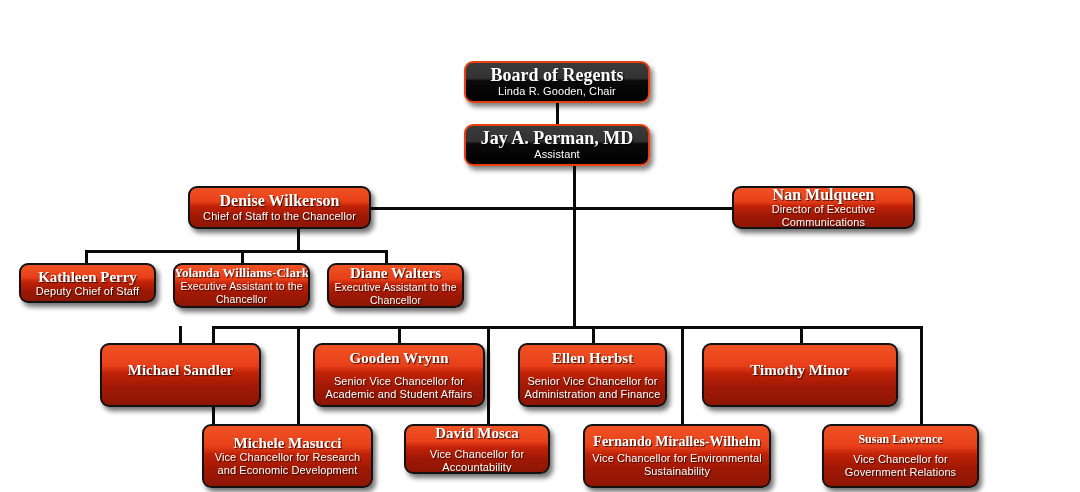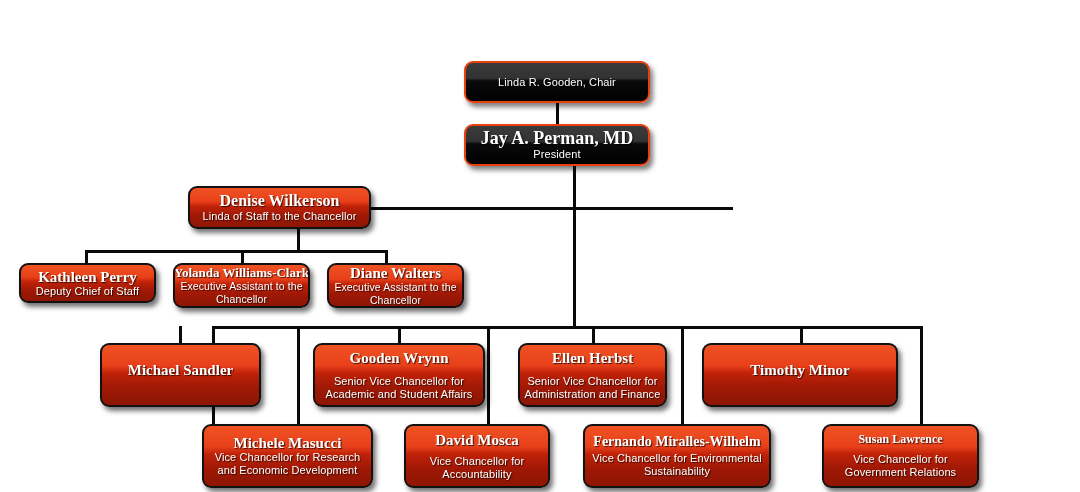--- a/index.html
+++ b/index.html
@@ -121,33 +121,38 @@
   <div class="conn v" style="left:592px; top:326px; height:18px;"></div>
   <div class="conn v" style="left:800px; top:326px; height:18px;"></div>
 
   <div class="conn v" style="left:212px; top:326px; height:98px;"></div>
   <div class="conn v" style="left:297px; top:326px; height:98px;"></div>
   <div class="conn v" style="left:487px; top:326px; height:98px;"></div>
   <div class="conn v" style="left:681px; top:326px; height:98px;"></div>
   <div class="conn v" style="left:920px; top:326px; height:98px;"></div>
 
   <div class="node dark" style="left:464px; top:61px; width:186px; height:42px;">
+    <div class="name" style="font-size:18px;">Board of Regents</div>
     <div class="title" style="font-size:11px;">Linda R. Gooden, Chair</div>
   </div>
 
   <div class="node dark" style="left:464px; top:124px; width:186px; height:42px;">
     <div class="name" style="font-size:18px;">Jay A. Perman, MD</div>
-    <div class="title" style="font-size:11px;">President</div>
+    <div class="title" style="font-size:11px;">Assistant</div>
   </div>
 
   <div class="node red" style="left:188px; top:186px; width:183px; height:43px;">
     <div class="name" style="font-size:16px;">Denise Wilkerson</div>
-    <div class="title" style="font-size:11px;">Linda of Staff to the Chancellor</div>
-  </div>
-
+    <div class="title" style="font-size:11px;">Chief of Staff to the Chancellor</div>
+  </div>
+
+  <div class="node red" style="left:732px; top:186px; width:183px; height:43px;">
+    <div class="name" style="font-size:16px;">Nan Mulqueen</div>
+    <div class="title" style="font-size:11px;">Director of Executive Communications</div>
+  </div>
 
   <div class="node red" style="left:19px; top:263px; width:137px; height:40px;">
     <div class="name" style="font-size:15px;">Kathleen Perry</div>
     <div class="title" style="font-size:11px;">Deputy Chief of Staff</div>
   </div>
 
   <div class="node red" style="left:173px; top:263px; width:137px; height:45px;">
     <div class="name" style="font-size:13px;">Yolanda Williams-Clark</div>
     <div class="title" style="font-size:10.5px;">Executive Assistant to the Chancellor</div>
   </div>
@@ -173,21 +178,21 @@
 
   <div class="node red" style="left:702px; top:343px; width:196px; height:64px;">
     <div class="name" style="font-size:15px; margin-bottom:9px;">Timothy Minor</div>
   </div>
 
   <div class="node red" style="left:202px; top:424px; width:171px; height:64px;">
     <div class="name" style="font-size:15px; ">Michele Masucci</div>
     <div class="title" style="font-size:11px;">Vice Chancellor for Research and Economic Development</div>
   </div>
 
-  <div class="node red" style="left:404px; top:424px; width:146px; height:64px;">
+  <div class="node red" style="left:404px; top:424px; width:146px; height:50px;">
     <div class="name" style="font-size:15px; margin-bottom:7px;">David Mosca</div>
     <div class="title" style="font-size:11px;">Vice Chancellor for Accountability</div>
   </div>
 
   <div class="node red" style="left:583px; top:424px; width:188px; height:64px;">
     <div class="name" style="font-size:14px; margin-bottom:3px;">Fernando Miralles-Wilhelm</div>
     <div class="title" style="font-size:11px;">Vice Chancellor for Environmental Sustainability</div>
   </div>
 
   <div class="node red" style="left:822px; top:424px; width:157px; height:64px;">

